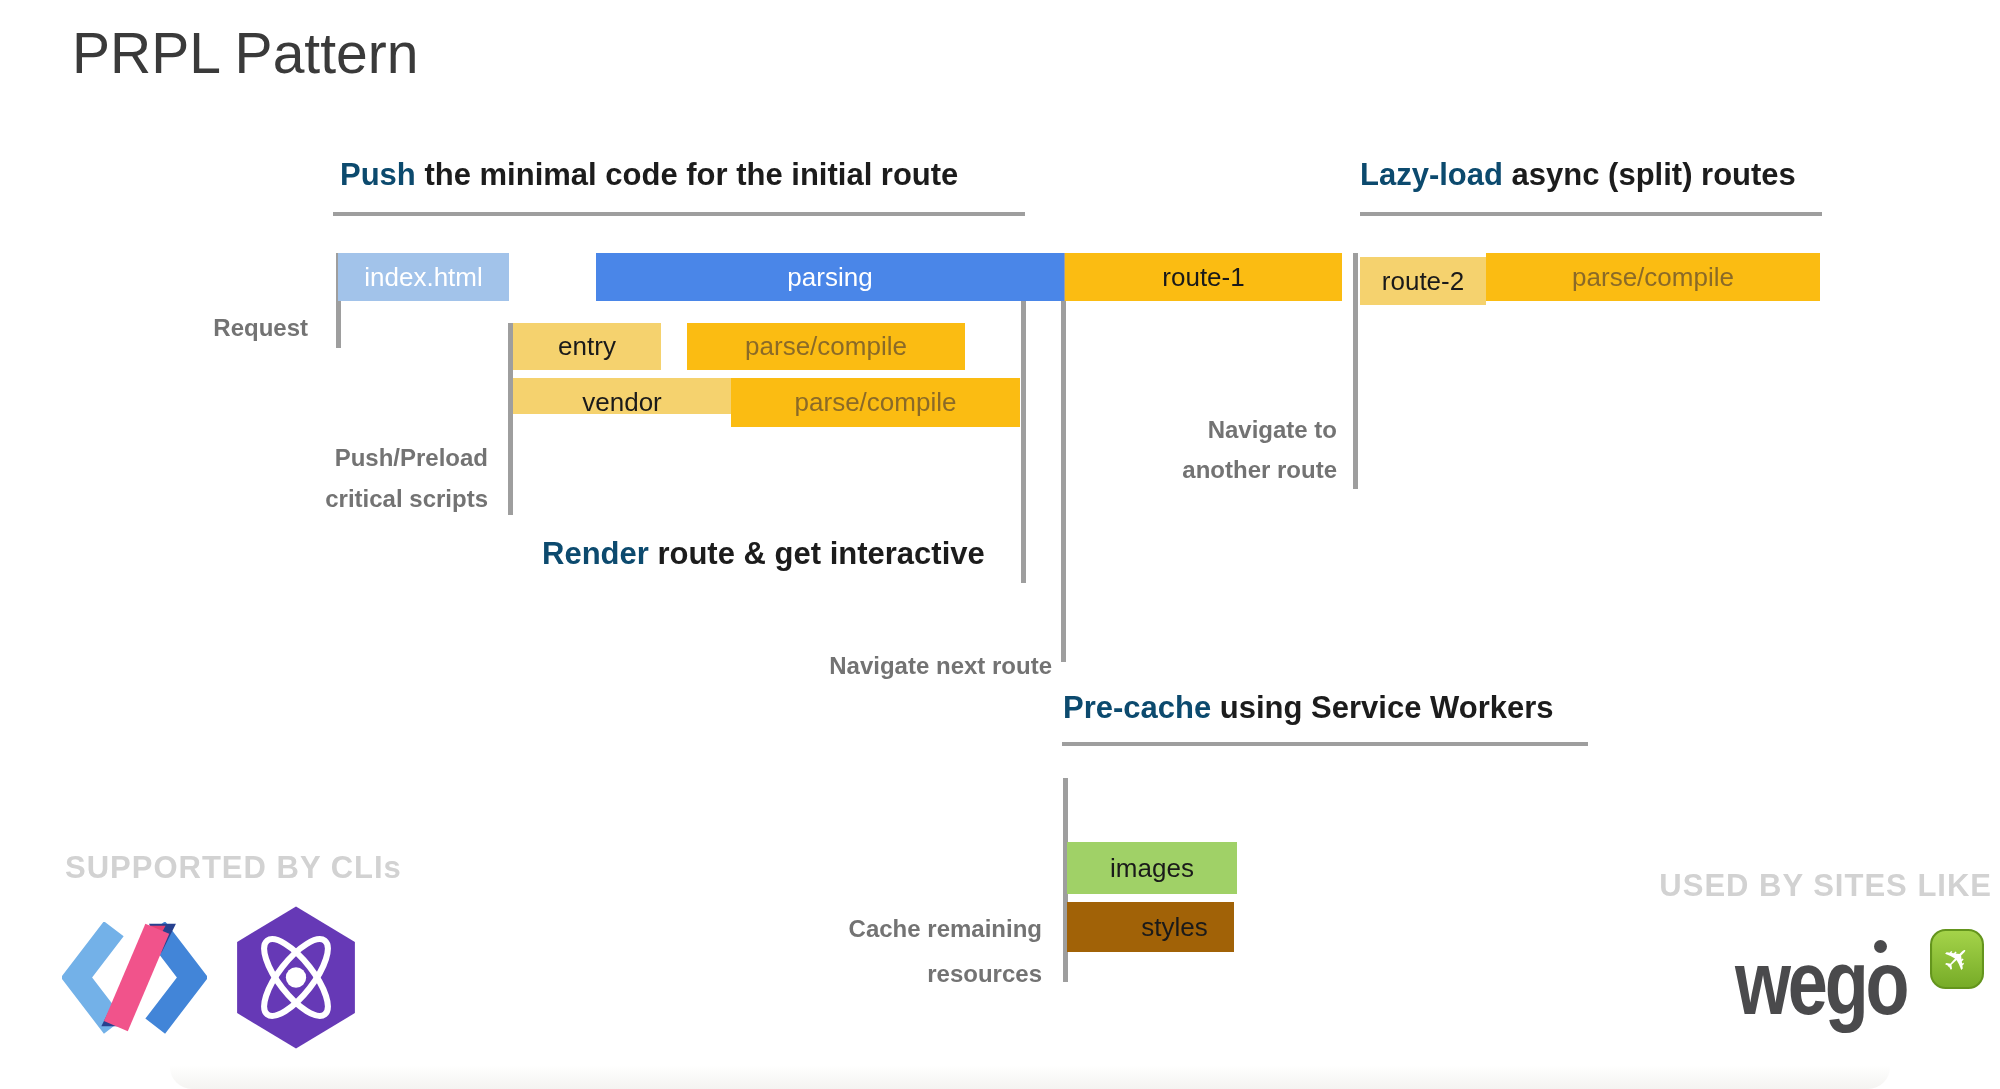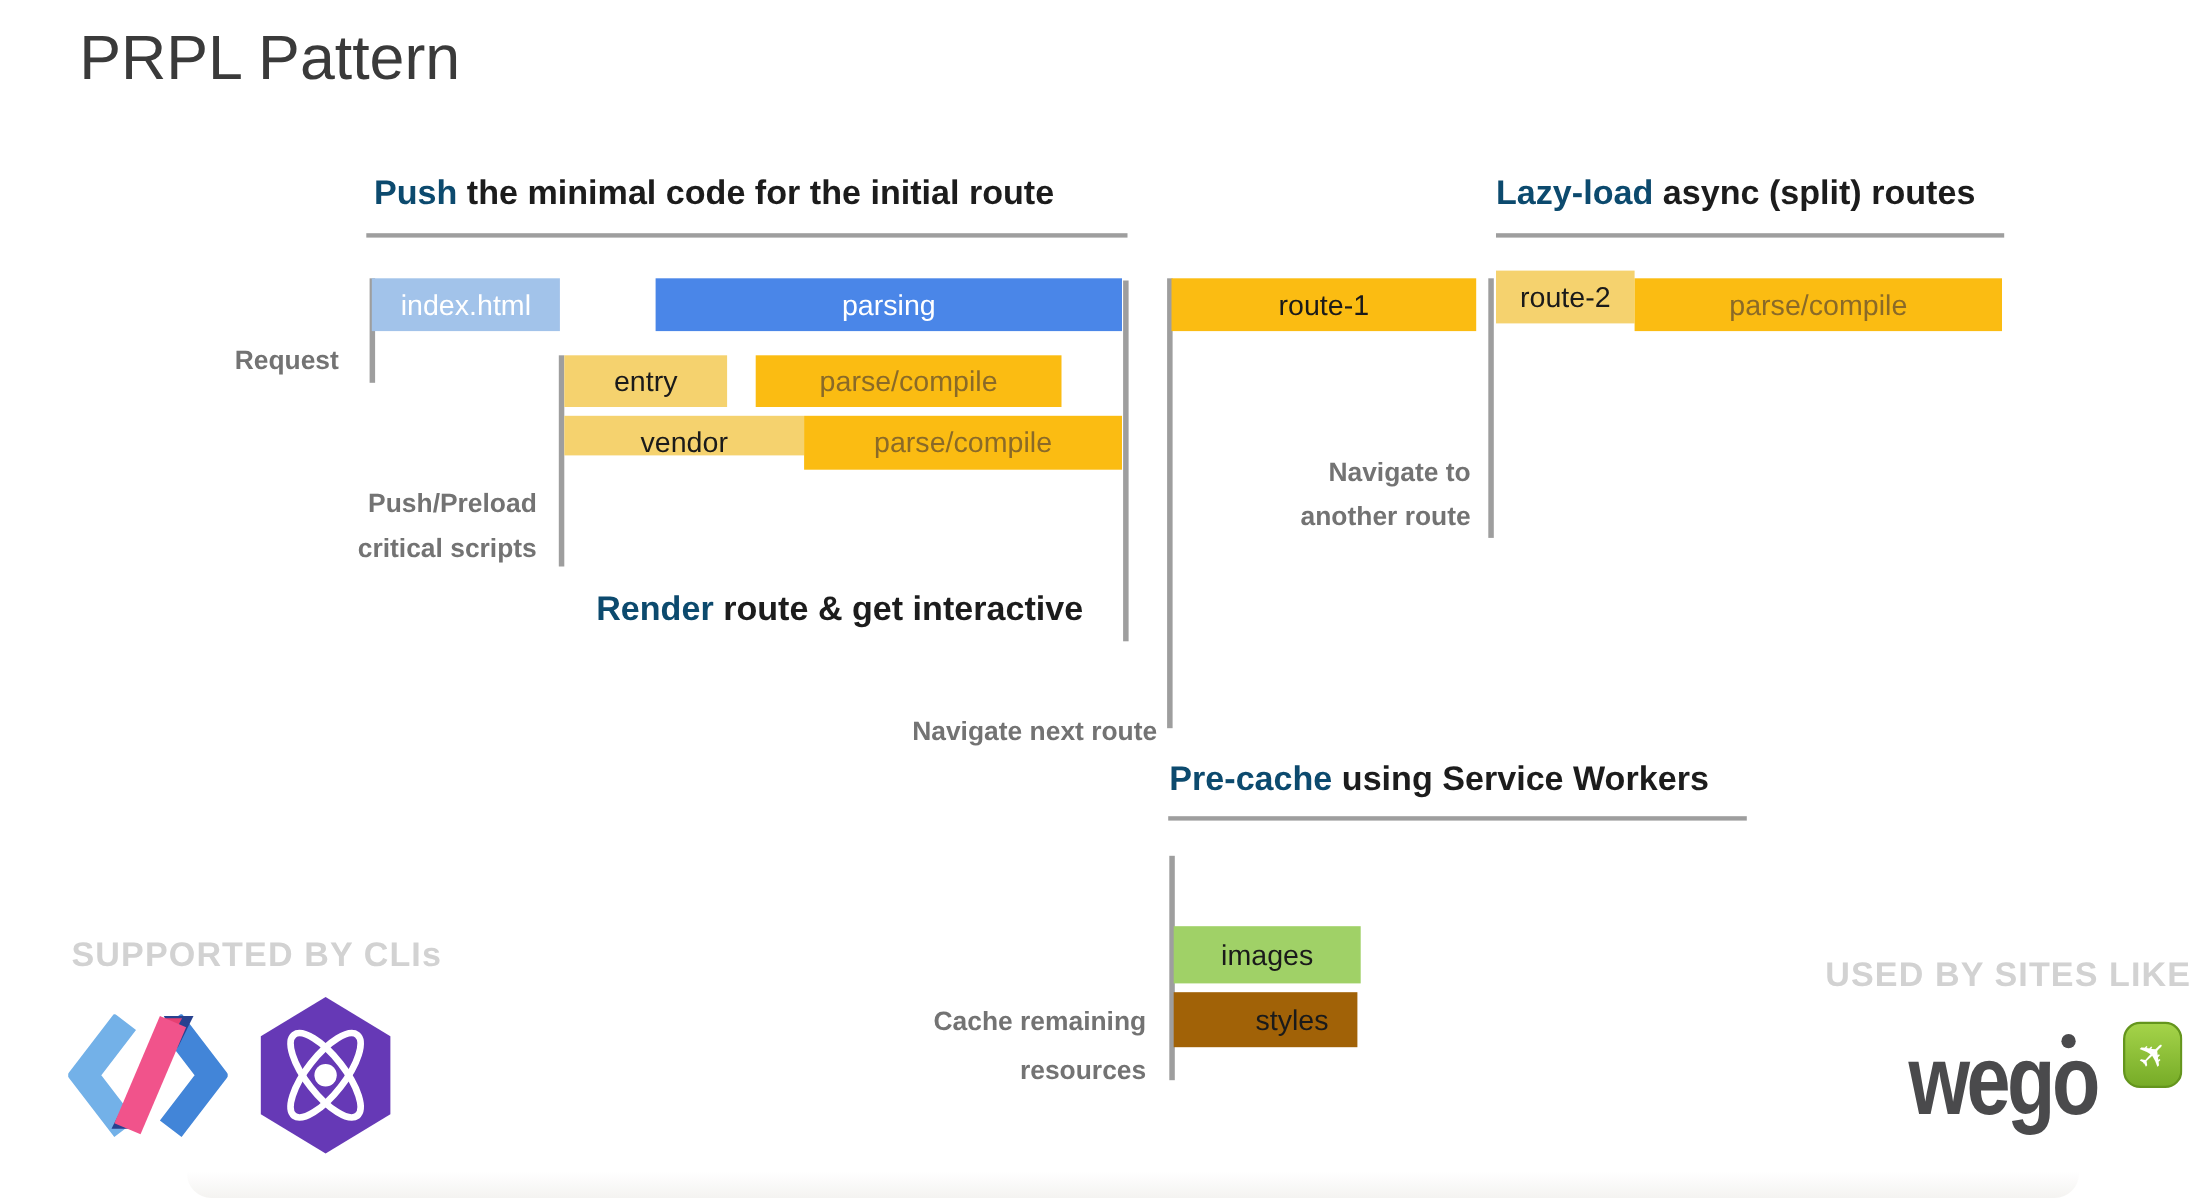--- a/index.html
+++ b/index.html
@@ -72,23 +72,23 @@
   <div class="h-rule" style="left:1032px;top:742px;width:526px;"></div>
 
   <div class="v-rule" style="left:306px;top:253px;height:95px;"></div>
   <div class="v-rule" style="left:478px;top:323px;height:192px;"></div>
   <div class="v-rule" style="left:991px;top:255px;height:328px;"></div>
   <div class="v-rule" style="left:1031px;top:253px;height:409px;"></div>
   <div class="v-rule" style="left:1323px;top:253px;height:236px;"></div>
   <div class="v-rule" style="left:1033px;top:778px;height:204px;"></div>
 
   <div class="bar bg-lightblue white-text" style="left:308px;top:253px;width:171px;">index.html</div>
-  <div class="bar bg-blue white-text" style="left:566px;top:253px;width:424px;">parsing</div>
+  <div class="bar bg-blue white-text" style="left:566px;top:253px;width:468px;">parsing</div>
   <div class="bar bg-orange" style="left:1035px;top:253px;width:277px;">route-1</div>
-  <div class="bar bg-lightyellow" style="left:1330px;top:246px;width:126px;">route-2</div>
+  <div class="bar bg-lightyellow" style="left:1330px;top:257px;width:126px;">route-2</div>
   <div class="bar bg-orange parse-text" style="left:1456px;top:253px;width:334px;">parse/compile</div>
 
   <div class="bar bg-lightyellow" style="left:483px;top:323px;width:148px;height:47px;line-height:47px;">entry</div>
   <div class="bar bg-orange parse-text" style="left:657px;top:323px;width:278px;height:47px;line-height:47px;">parse/compile</div>
 
   <div class="bar bg-lightyellow" style="left:483px;top:378px;width:218px;height:36px;line-height:49px;">vendor</div>
   <div class="bar bg-orange parse-text" style="left:701px;top:378px;width:289px;height:49px;line-height:49px;">parse/compile</div>
 
   <div class="bar bg-green" style="left:1037px;top:842px;width:170px;height:52px;line-height:52px;">images</div>
   <div class="bar bg-cyan" style="left:1037px;top:902px;width:119px;height:50px;line-height:50px;">styles</div>

